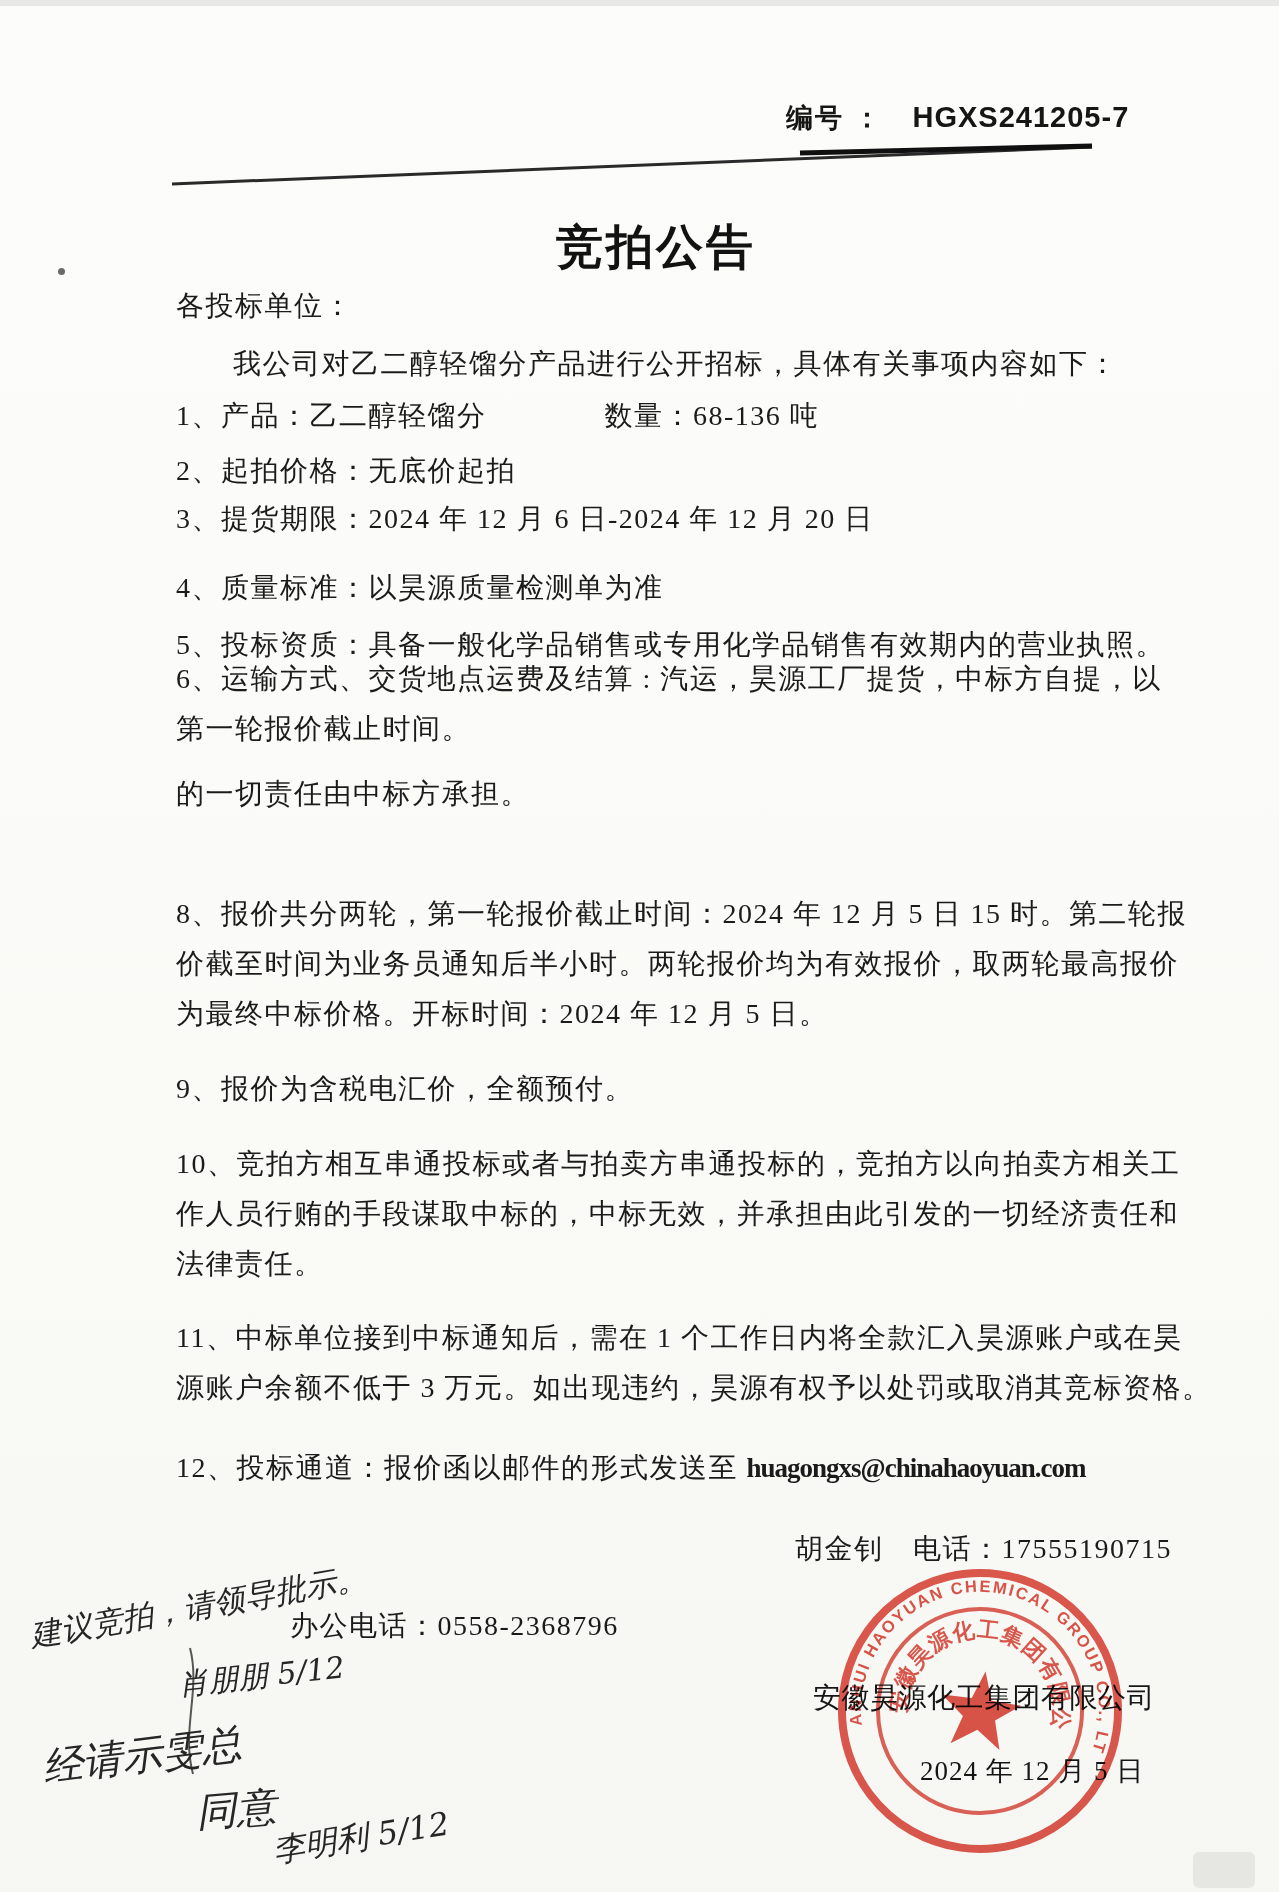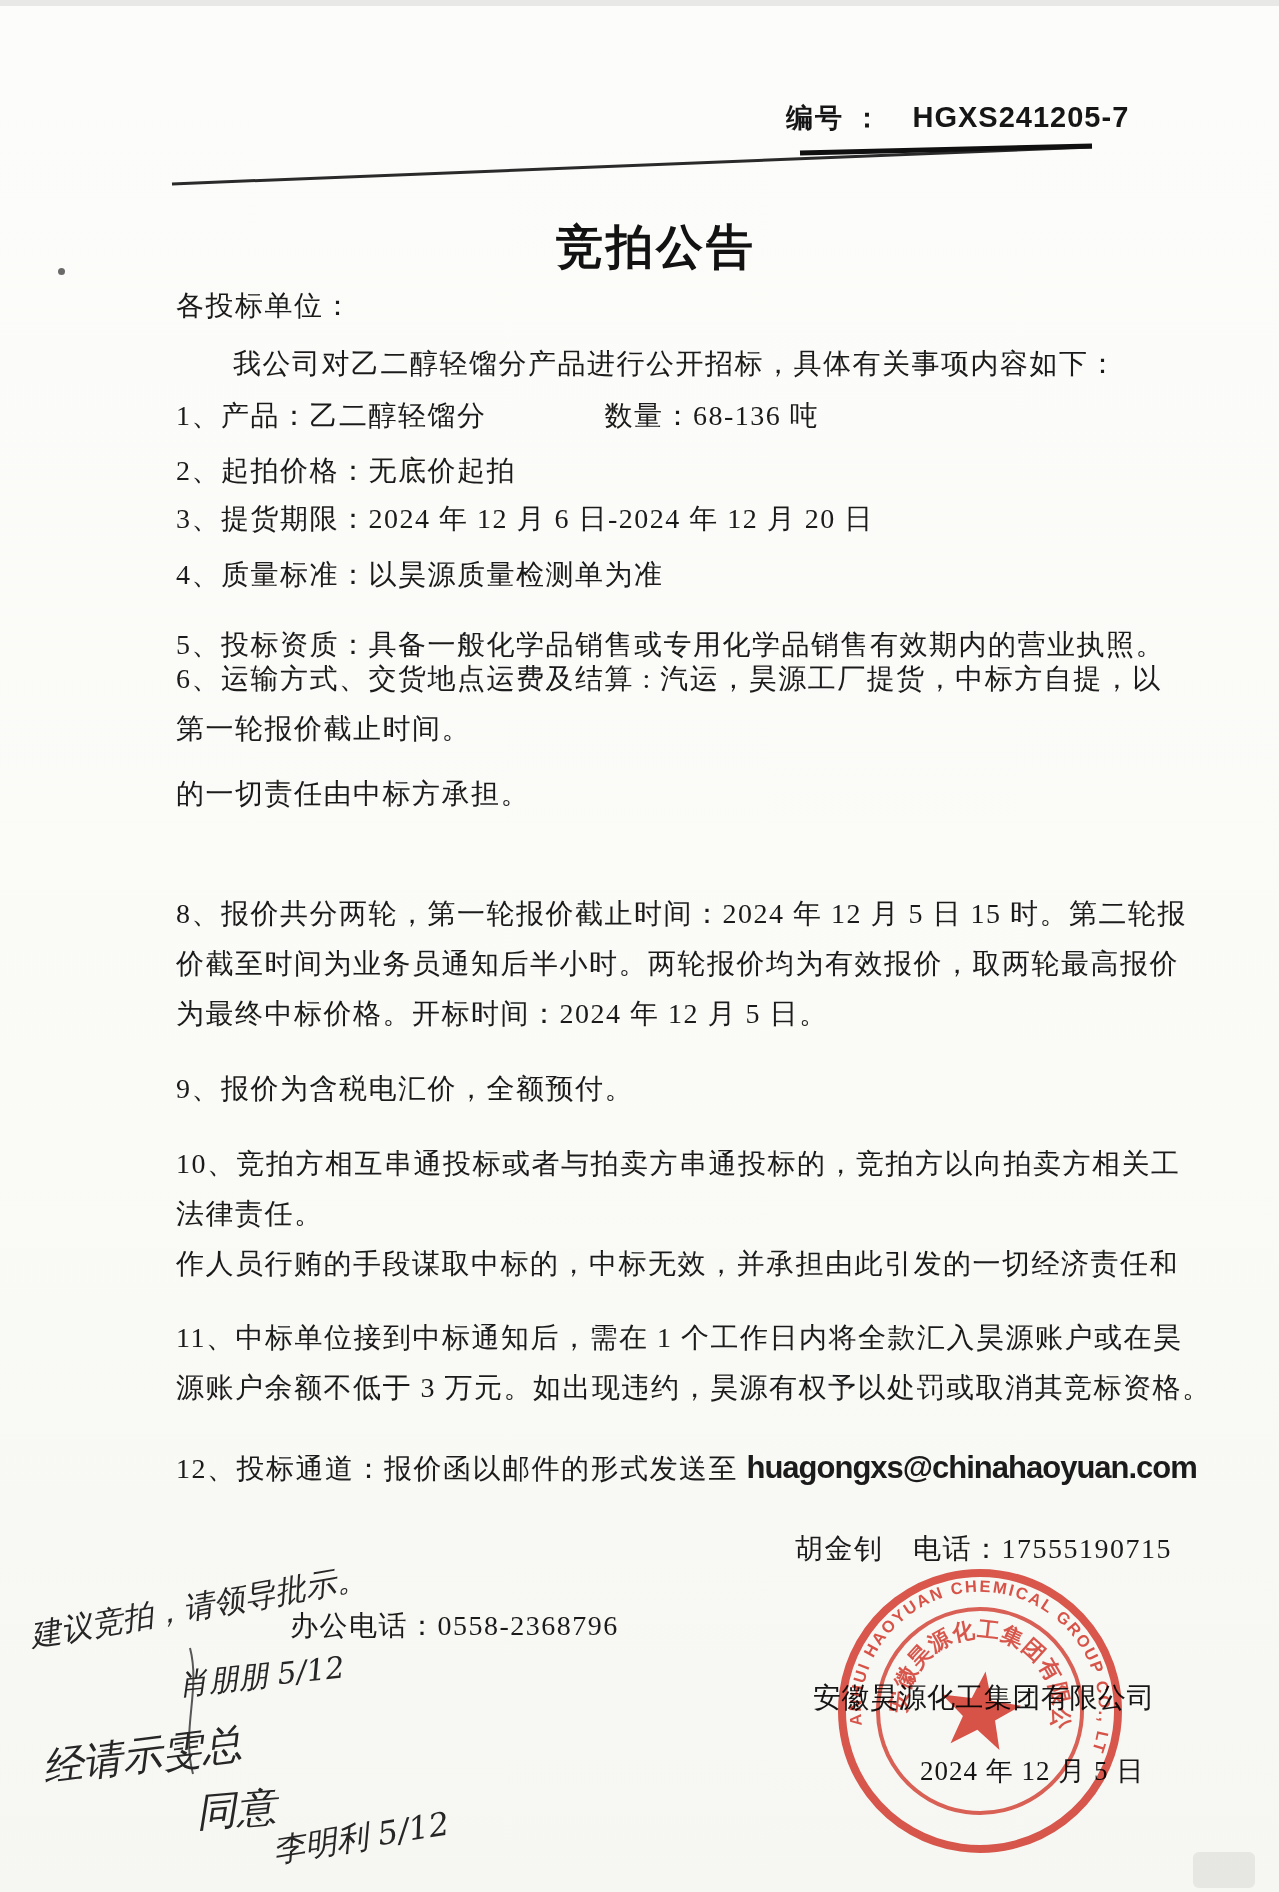--- a/index.html
+++ b/index.html
@@ -17,22 +17,22 @@
   .docno .val{font-size:29px; letter-spacing:1px;}
   .title{
     position:absolute; top:210px; left:176px; width:960px; text-align:center;
     font-size:47px; font-weight:bold; letter-spacing:3px; color:#121212;
   }
   .bline{white-space:nowrap; height:50px; line-height:50px; font-size:28px; letter-spacing:1.5px;}
   .term{position:absolute; left:176px;}
   .salut{position:absolute; left:176px; top:275px;}
   .intro{position:absolute; left:233px; top:333px;}
   .em{
-    font-family:Liberation Sans, sans-serif;
-    font-size:31px; letter-spacing:-1px; font-weight:bold;
+    font-family:Liberation Serif, serif;
+    font-size:27px; letter-spacing:-1px; font-weight:bold;
   }
   .contact{position:absolute; top:1518px;}
   .contact.left{left:185px;}
   .contact.right{left:795px;}
   .office{position:absolute; left:290px; top:1595px;}
   .company{position:absolute; left:813px; top:1671px; font-size:28px; letter-spacing:0.5px; white-space:nowrap; height:42px; line-height:42px; color:#161616;}
   .issue-date{position:absolute; left:920px; top:1744px; font-size:27px; letter-spacing:1px; white-space:nowrap; height:42px; line-height:42px; color:#161616;}
   .hand{
     position:absolute; white-space:nowrap; color:#262626;
     font-family:"DejaVu Serif","Liberation Serif",serif; font-style:italic;
@@ -80,21 +80,21 @@
   <div id="terms-list">
       <div class="term" style="top: 385px;">
         <div class="bline">1、产品：乙二醇轻馏分　　　　数量：68-136 吨</div>
       </div>
       <div class="term" style="top: 440px;">
         <div class="bline">2、起拍价格：无底价起拍</div>
       </div>
       <div class="term" style="top: 488px;">
         <div class="bline">3、提货期限：2024 年 12 月 6 日-2024 年 12 月 20 日</div>
       </div>
-      <div class="term" style="top: 544px; text-align: right;">
+      <div class="term" style="top: 557px; text-align: right;">
         <div class="bline">4、质量标准：以昊源质量检测单为准</div>
       </div>
       <div class="term" style="top: 614px;">
         <div class="bline">5、投标资质：具备一般化学品销售或专用化学品销售有效期内的营业执照。</div>
       </div>
       <div class="term" style="top: 648px;">
         <div class="bline">6、运输方式、交货地点运费及结算 : 汽运，昊源工厂提货，中标方自提，以</div>
         <div class="bline">第一轮报价截止时间。</div>
       </div>
       <div class="term" style="top: 763px;">
@@ -103,22 +103,22 @@
       <div class="term" style="top: 883px;">
         <div class="bline">8、报价共分两轮，第一轮报价截止时间：2024 年 12 月 5 日 15 时。第二轮报</div>
         <div class="bline">价截至时间为业务员通知后半小时。两轮报价均为有效报价，取两轮最高报价</div>
         <div class="bline">为最终中标价格。开标时间：2024 年 12 月 5 日。</div>
       </div>
       <div class="term" style="top: 1058px;">
         <div class="bline">9、报价为含税电汇价，全额预付。</div>
       </div>
       <div class="term" style="top: 1133px;">
         <div class="bline">10、竞拍方相互串通投标或者与拍卖方串通投标的，竞拍方以向拍卖方相关工</div>
+        <div class="bline">作人员行贿的手段谋取中标的，中标无效，并承担由此引发的一切经济责任和</div>
         <div class="bline">法律责任。</div>
-        <div class="bline">作人员行贿的手段谋取中标的，中标无效，并承担由此引发的一切经济责任和</div>
       </div>
       <div class="term" style="top: 1307px;">
         <div class="bline">11、中标单位接到中标通知后，需在 1 个工作日内将全款汇入昊源账户或在昊</div>
         <div class="bline">源账户余额不低于 3 万元。如出现违约，昊源有权予以处罚或取消其竞标资格。</div>
       </div>
     </div>
 
   <div class="term" style="top:1437px">
     <div class="bline">
       <span>12、投标通道：报价函以邮件的形式发送至 </span><span class="em">huagongxs@chinahaoyuan.com</span>

